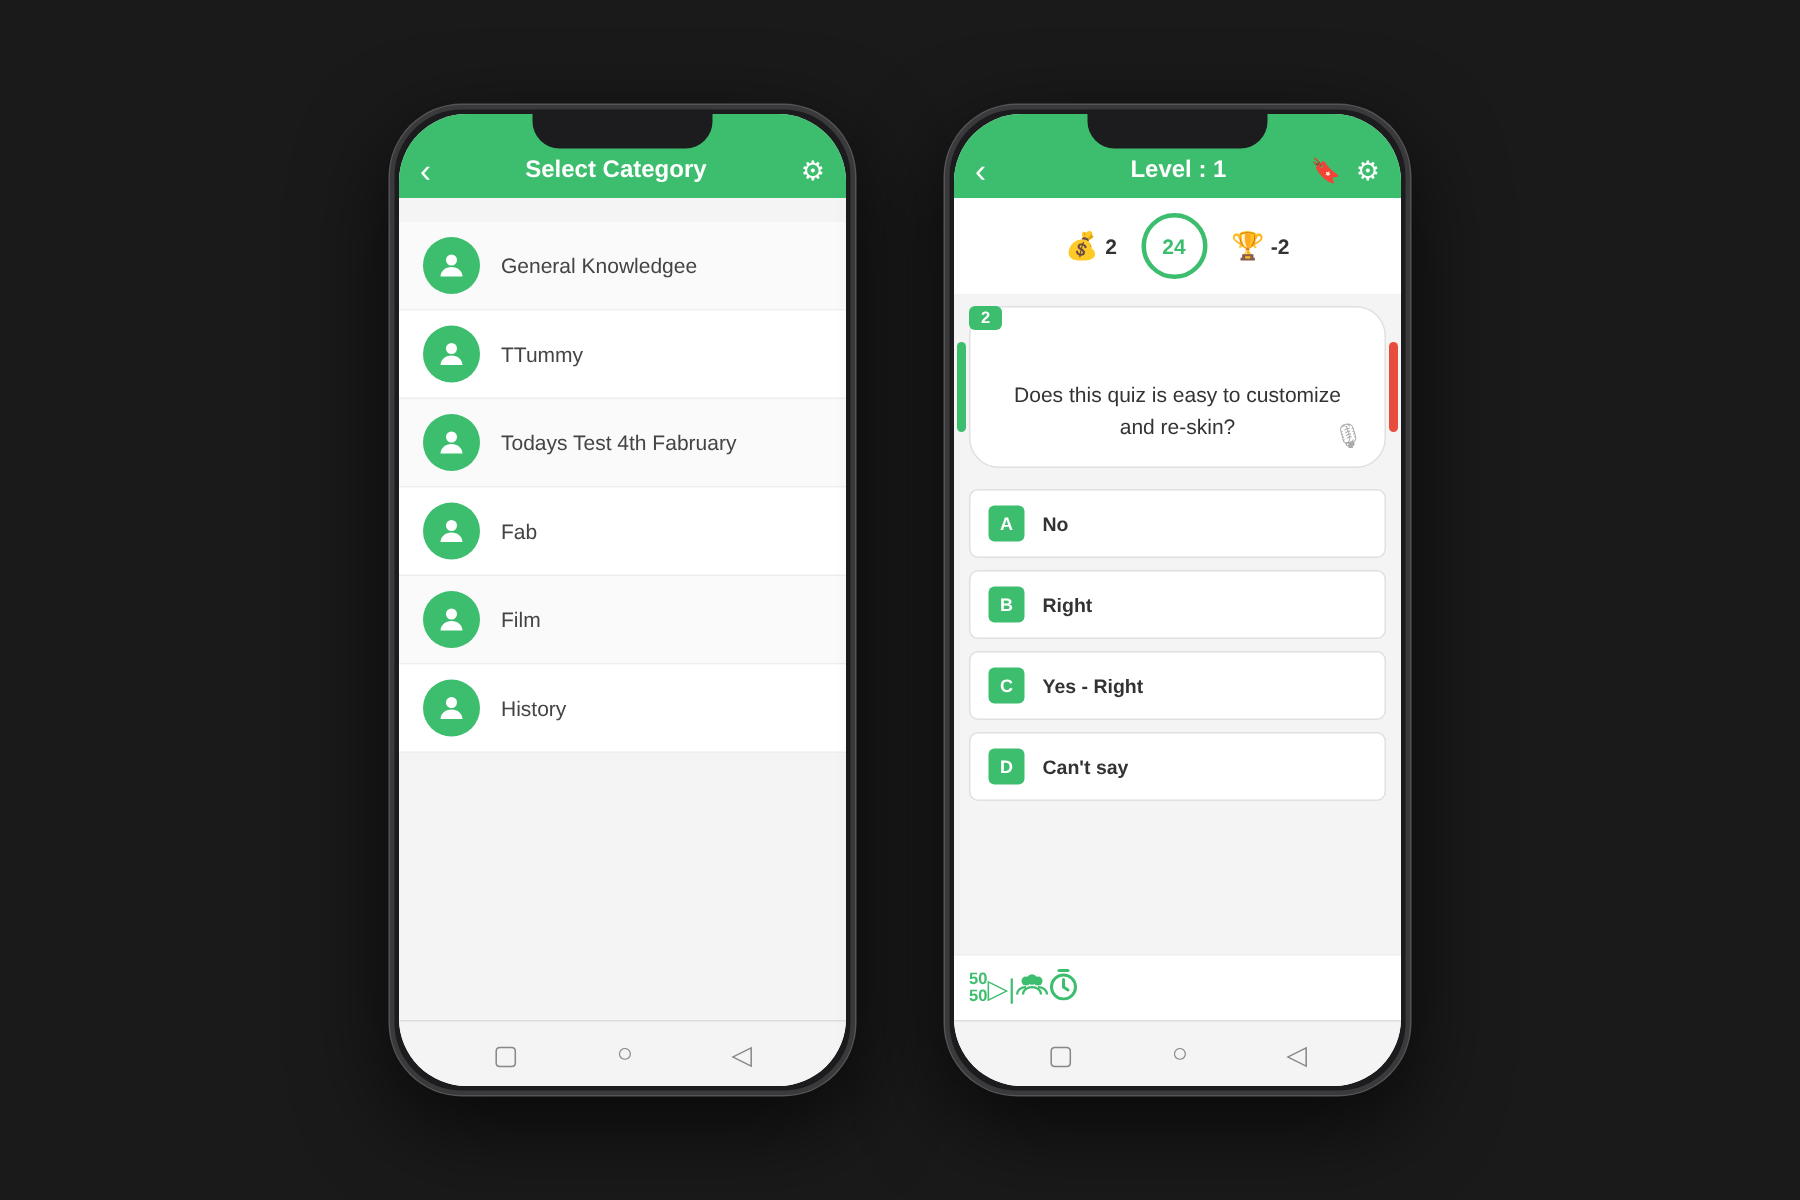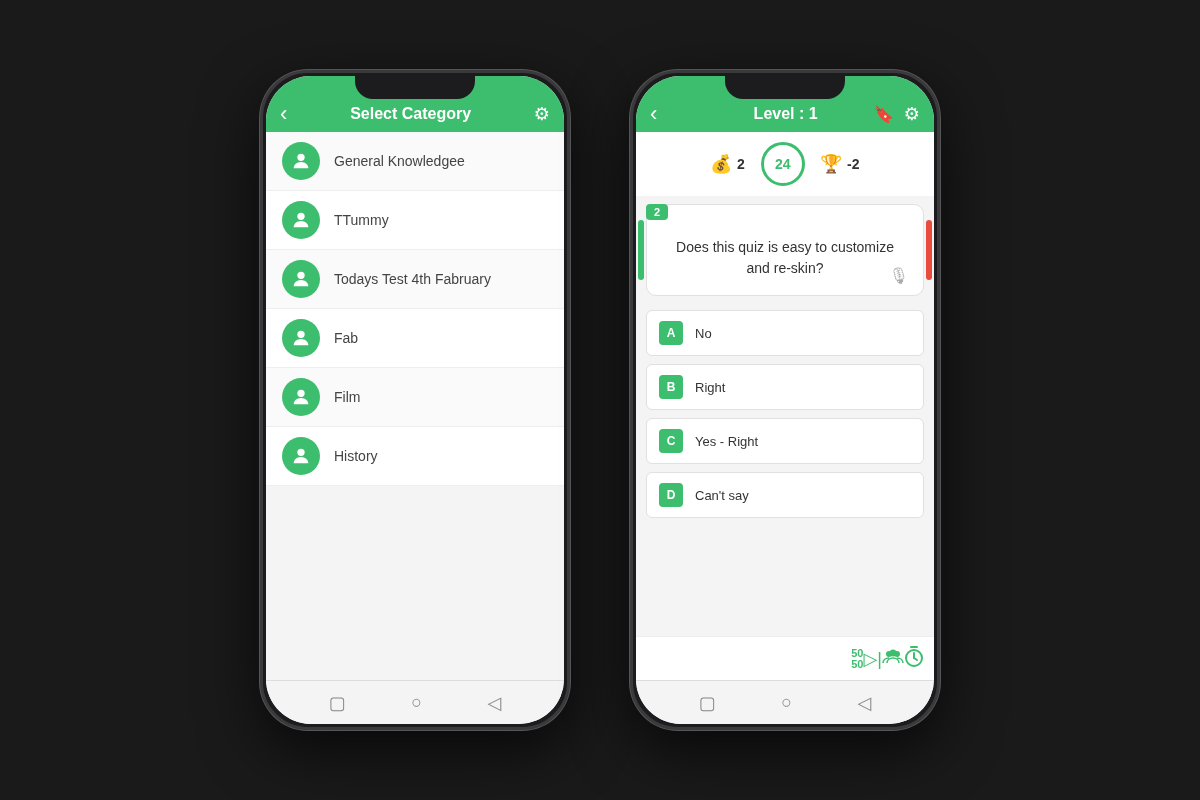--- a/index.html
+++ b/index.html
@@ -85,20 +85,21 @@
       color: white;
       font-size: 18px;
       cursor: pointer;
     }
 
     
     .screen-content {
       flex: 1;
       overflow-y: auto;
       background: #f4f4f4;
+      margin-top: 16px;
     }
 
     .category-item {
       display: flex;
       align-items: center;
       padding: 10px 16px;
       background: white;
       border-bottom: 1px solid #eee;
       cursor: pointer;
     }
@@ -238,22 +239,22 @@
       color: white;
       font-size: 11px;
       font-weight: 700;
       padding: 2px 8px;
       border-radius: 4px;
       z-index: 10;
     }
 
     .question-card {
       background: white;
-      border-radius: 10px;
-      padding: 32px 16px 16px;
+      border-radius: 20px;
+      padding: 48px 16px 16px;
       text-align: center;
       border: 1px solid #e0e0e0;
       position: relative;
     }
 
     .question-text {
       font-size: 14px;
       color: #333;
       line-height: 1.5;
     }
@@ -319,27 +320,28 @@
       display: flex;
       align-items: center;
       justify-content: center;
       margin-right: 12px;
       flex-shrink: 0;
     }
 
     .answer-text {
       font-size: 13px;
       color: #333;
+      font-weight: bold;
     }
 
     
     .quiz-bottom-toolbar {
       display: flex;
       align-items: center;
-      justify-content: flex-end;
+      justify-content: flex-start;
       padding: 8px 10px;
       background: white;
       border-top: 1px solid #eee;
       flex-shrink: 0;
     }
 
     .toolbar-item {
       display: flex;
       flex-direction: column;
       align-items: center;

